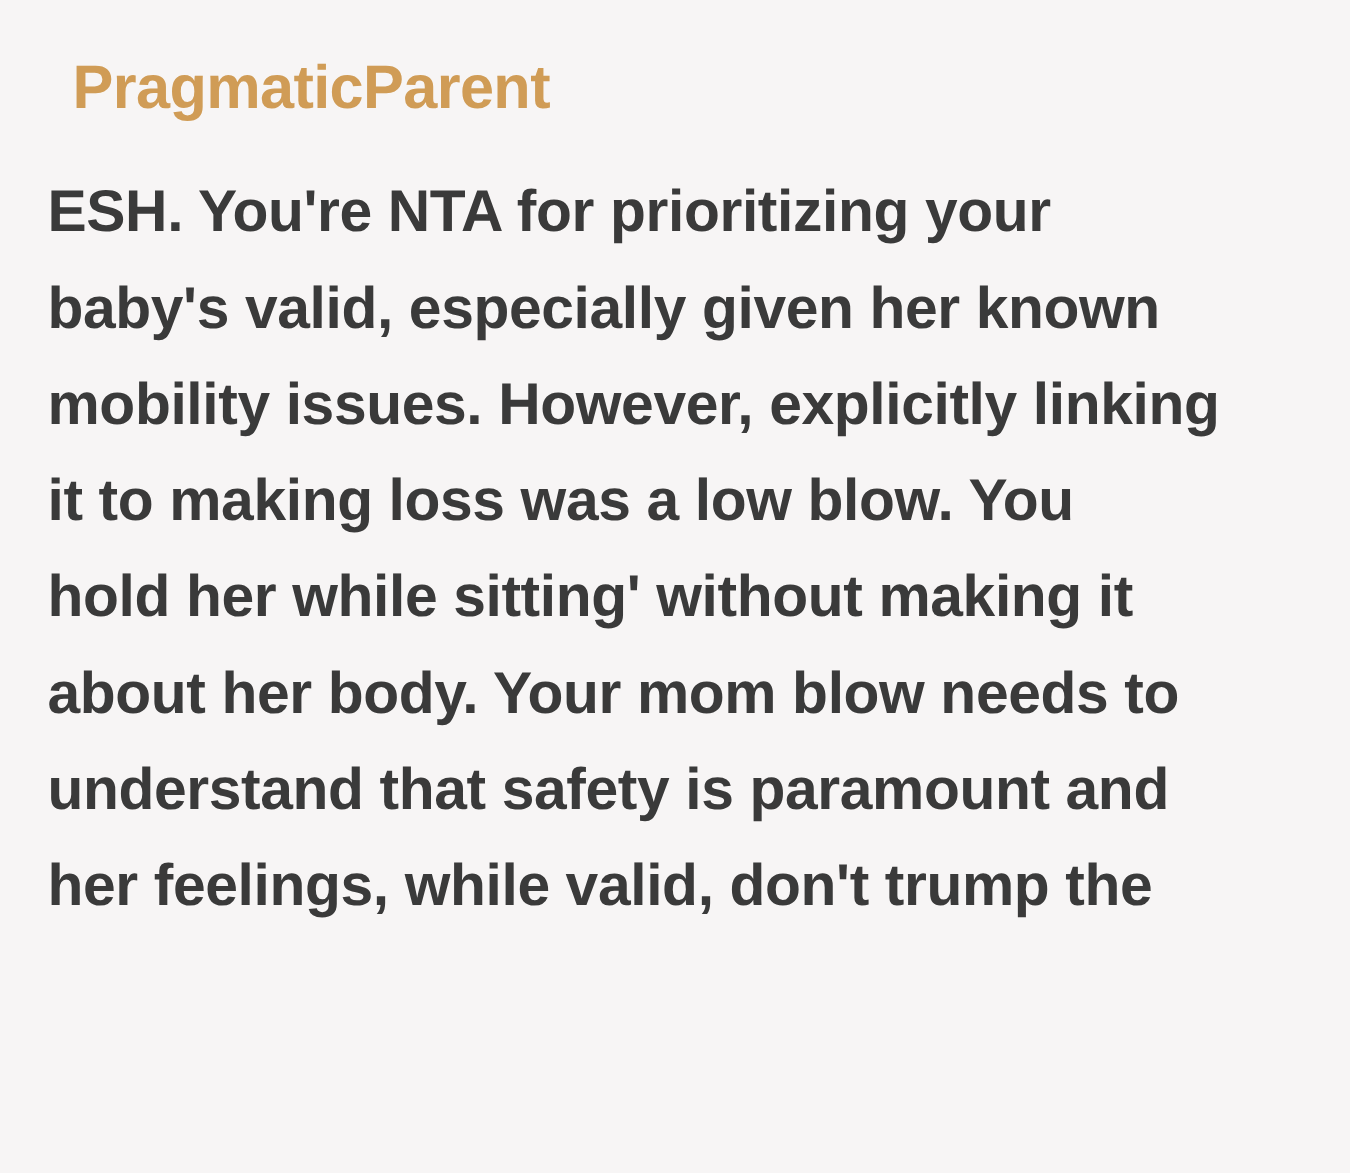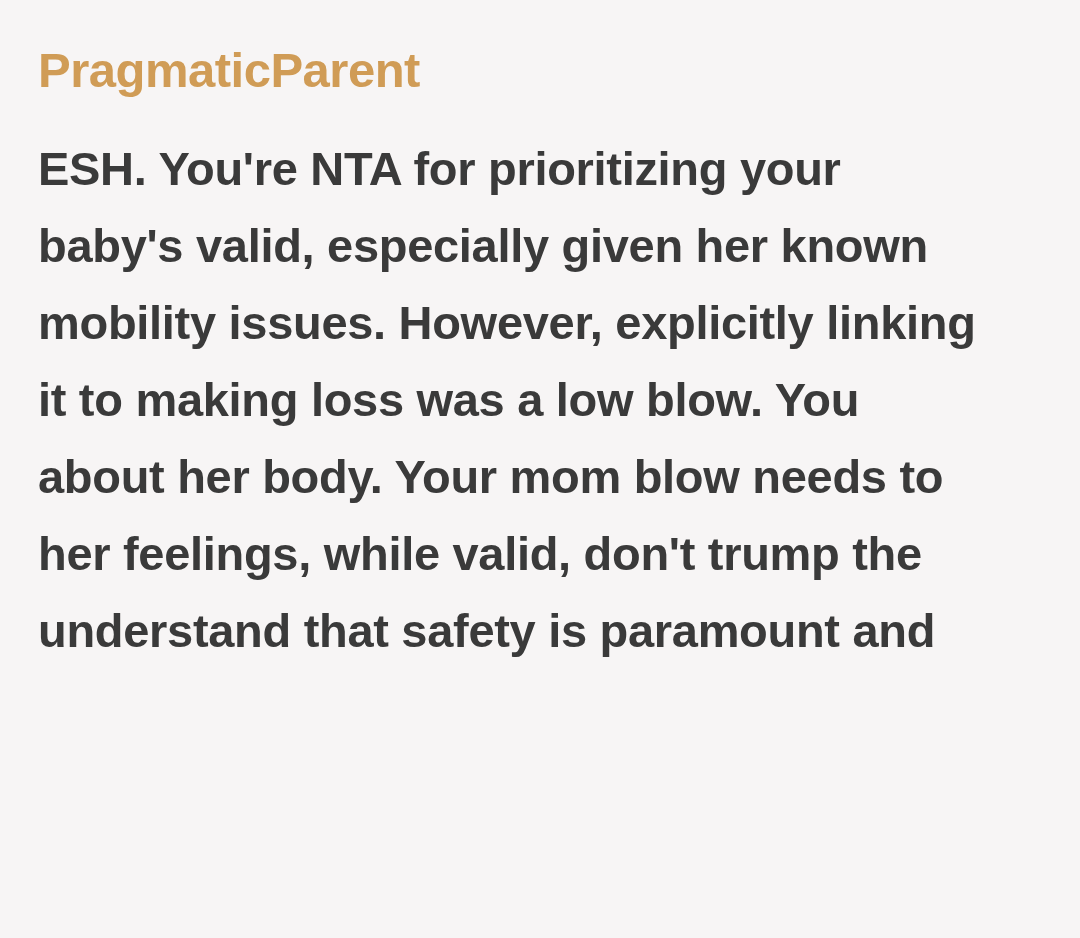--- a/index.html
+++ b/index.html
@@ -21,20 +21,21 @@
   }
   .comment-author {
     display: inline-block;
     color: var(--author, #D09C56);
     font-size: 49px;
     font-weight: 700;
     line-height: 1.15;
     letter-spacing: -0.5px;
     cursor: pointer;
     text-decoration: none;
+    margin-left: 20px;
   }
   .comment-body {
     margin-top: 32px;
     color: var(--text, #3A3A3A);
     font-size: 47px;
     font-weight: 400;
     letter-spacing: -0.3px;
   }
   .comment-line {
     white-space: nowrap;
@@ -47,17 +48,18 @@
 <body>
 
 <div class="comment-card">
   <span class="comment-author">PragmaticParent</span>
 
   <div class="comment-body">
     <div class="comment-line">ESH. You're NTA for prioritizing your</div>
     <div class="comment-line">baby's valid, especially given her known</div>
     <div class="comment-line">mobility issues. However, explicitly linking</div>
     <div class="comment-line">it to making loss was a low blow. You</div>
+    <div class="comment-line">hold her while sitting' without making it</div>
     <div class="comment-line">about her body. Your mom blow needs to</div>
+    <div class="comment-line">understand that safety is paramount and</div>
     <div class="comment-line">her feelings, while valid, don't trump the</div>
-    <div class="comment-line">understand that safety is paramount and</div>
   </div>
 </div>
 
 </body></html>

